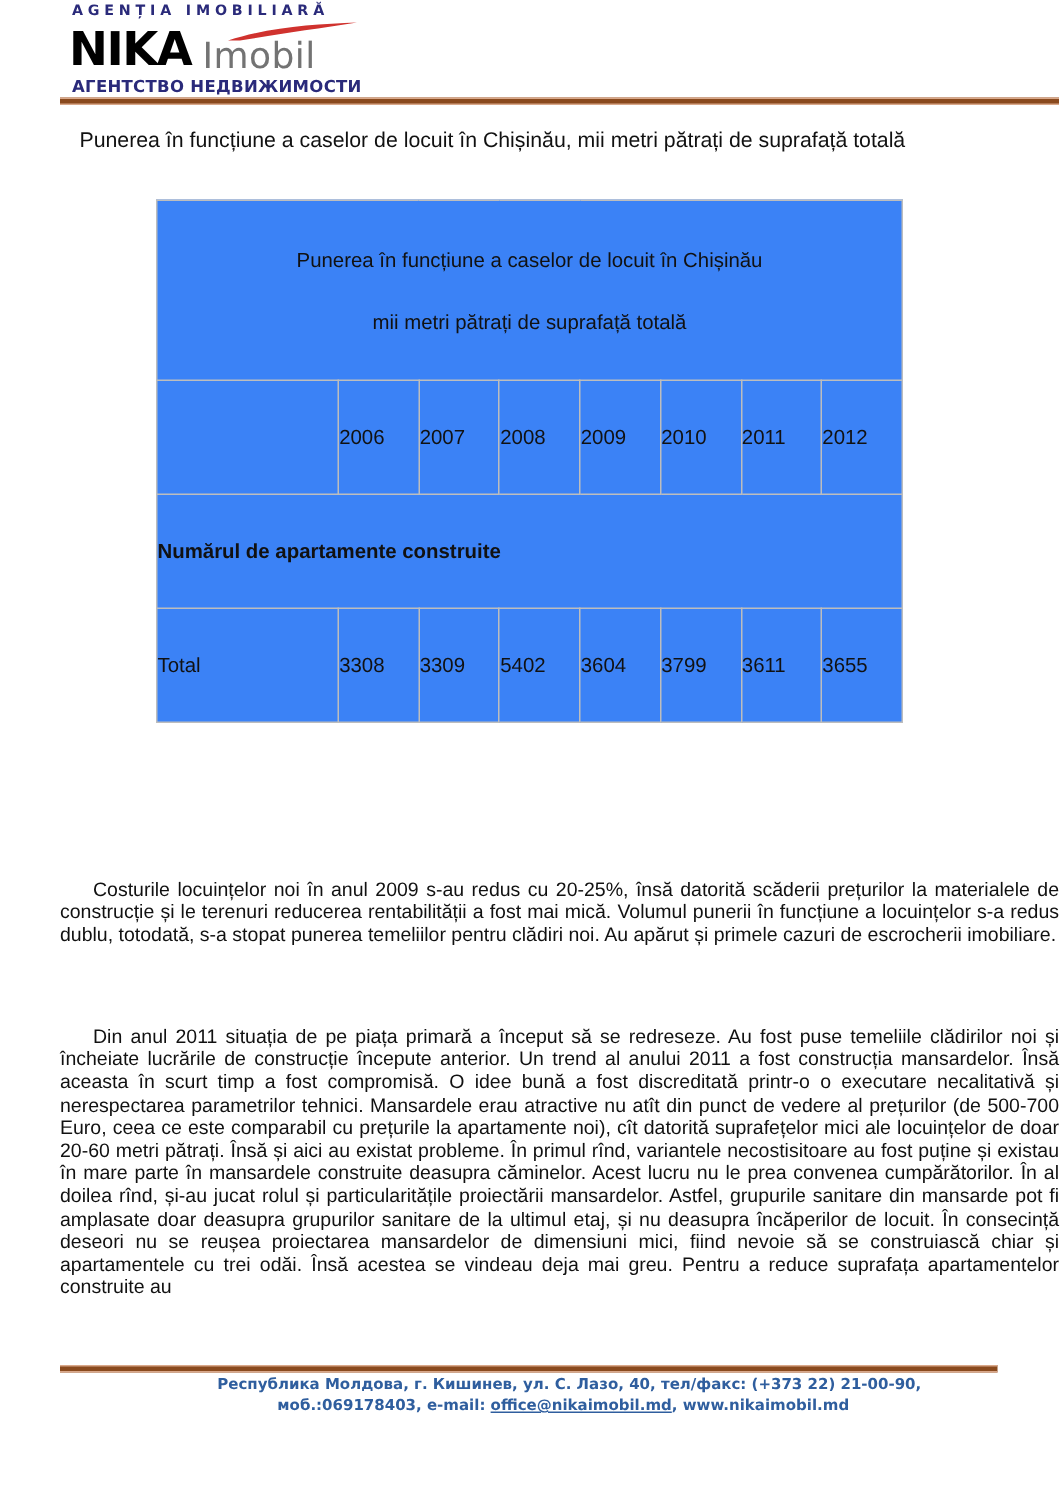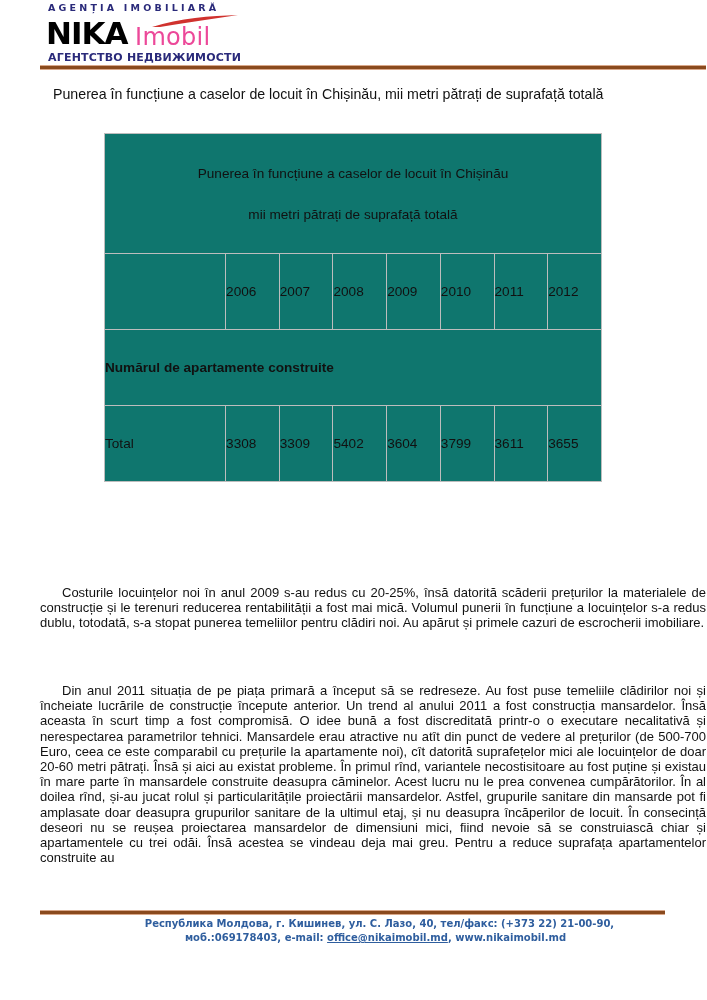--- a/index.html
+++ b/index.html
@@ -10,40 +10,40 @@
   .logo { position: absolute; left: 38px; top: 2px; width: 230px; height: 62px; }
   .logo-top {
     position: absolute; left: 10px; top: 0; font-size: 9.5px; font-weight: bold; letter-spacing: 3.2px;
     color: #2a2a7a; font-family: "DejaVu Sans", sans-serif; white-space: nowrap;
   }
   .logo-nika {
     position: absolute; left: 8px; top: 14px; font-size: 31px; font-weight: bold; color: #000000;
     font-family: "DejaVu Sans", sans-serif; letter-spacing: -1px; line-height: 34px;
   }
   .logo-imobil {
-    position: absolute; left: 97px; top: 22px; font-size: 24px; color: #ec4899;
+    position: absolute; left: 97px; top: 22px; font-size: 24px; color: #737373;
     font-family: "DejaVu Sans", sans-serif; line-height: 26px; letter-spacing: 0.3px;
   }
   .logo-swoosh {
     position: absolute; left: 112px; top: 12px; width: 90px; height: 14px;
   }
   .logo-bottom {
     position: absolute; left: 10px; top: 49px; font-size: 11px; font-weight: bold; color: #2a2a7a;
     font-family: "DejaVu Sans", sans-serif; white-space: nowrap; letter-spacing: 0.2px;
   }
   .header-rule {
     position: absolute; left: 40px; top: 65px; width: 666px; height: 3px;
     background: #8a4a1e; border-top: 1px solid #d9a88a; border-bottom: 1px solid #d9a88a;
   }
   .caption {
     position: absolute; left: 53px; top: 86px; font-size: 14.2px; white-space: nowrap; color: #111;
   }
   table.data {
     position: absolute; left: 104px; top: 133px; width: 498px; border-collapse: collapse;
-    background: #0f766e; font-size: 13.6px; color: #111;
+    background: #3b82f6; font-size: 13.6px; color: #111;
   }
   table.data td { border: 1px solid #bdbdbd; padding: 0; vertical-align: middle; }
   .title-cell { height: 119px; text-align: center; }
   .title-cell .line1 { display: block; margin-bottom: 26px; }
   .year-row td { height: 75px; }
   .val-row td { height: 75px; }
   .section-row td { height: 75px; font-weight: bold; }
   .total-row td { height: 75px; }
   td.label { padding-left: 10px; width: 105px; }
   td.num { padding-left: 8px; width: 46px; margin-left: 23px; }

